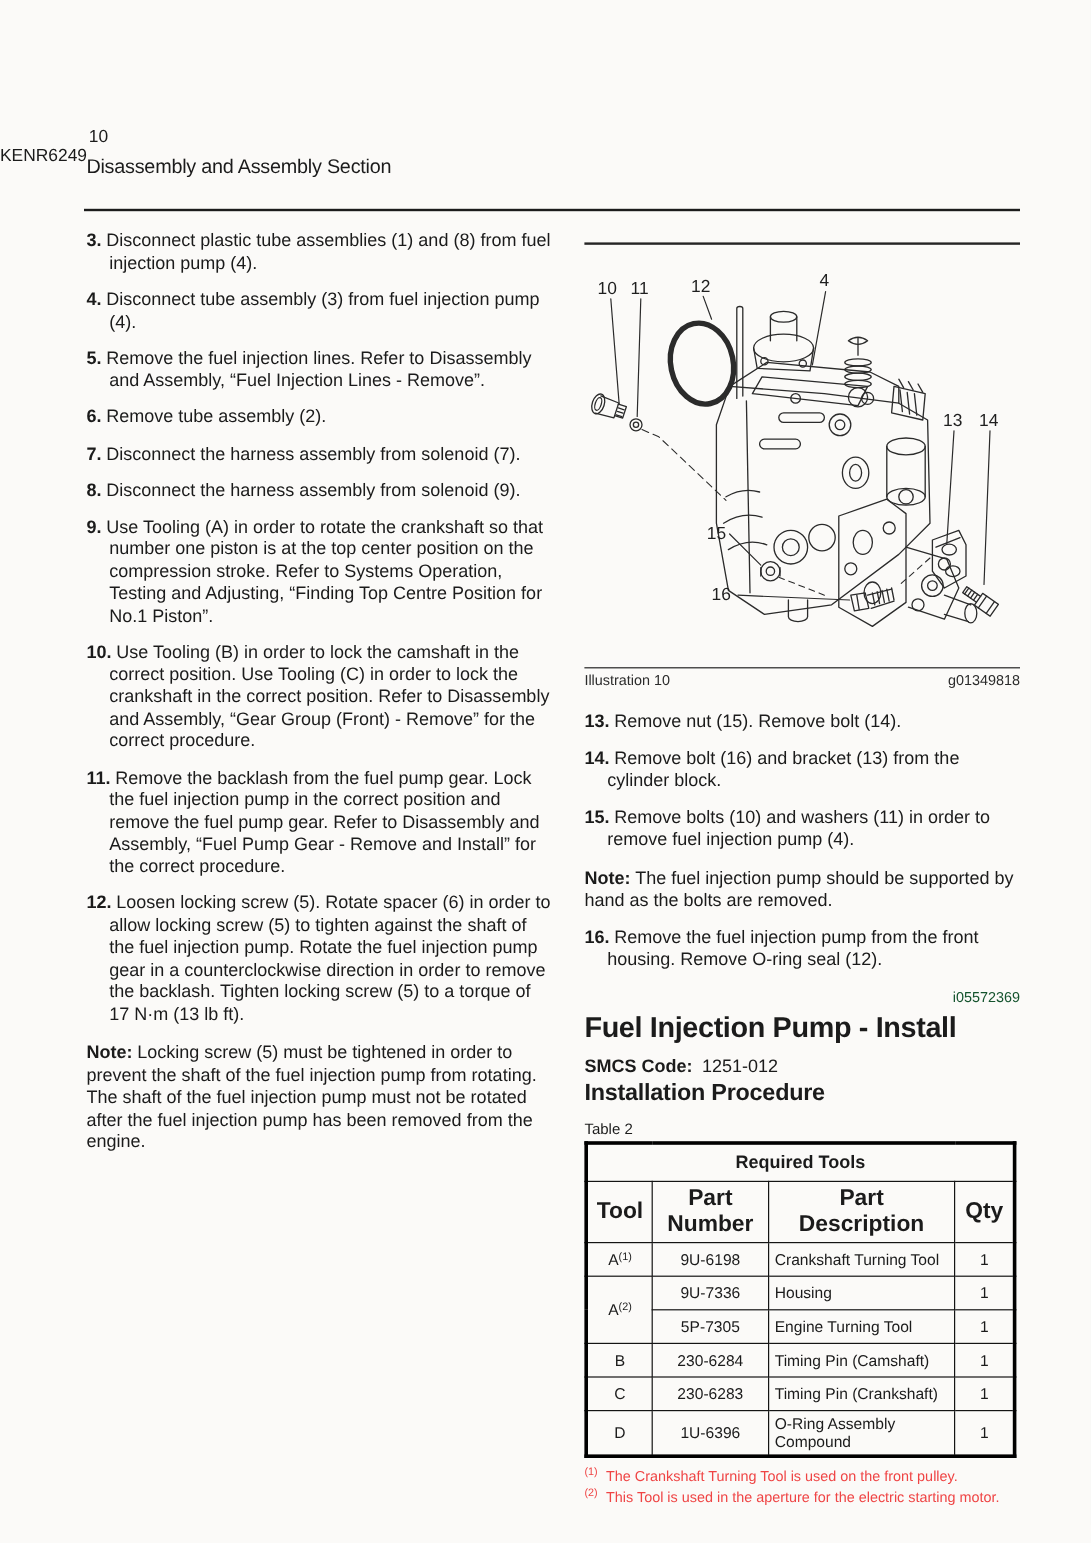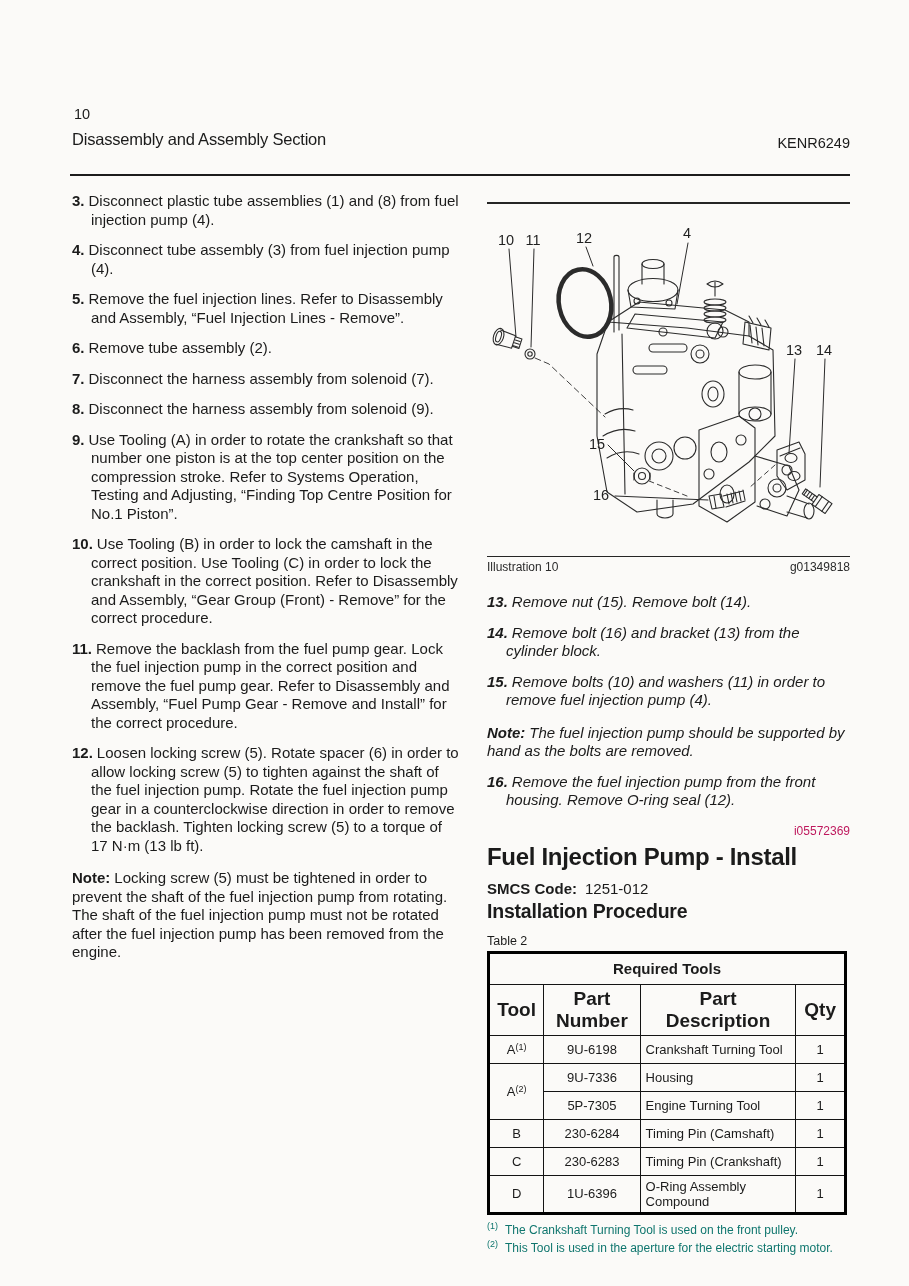--- a/index.html
+++ b/index.html
@@ -11,56 +11,56 @@
     -webkit-font-smoothing:antialiased;
   }
   .page{
     position:relative;width:909px;height:1286px;
     background:#fbfaf8;
     overflow:hidden;
   }
   
   .page-num{position:absolute;left:74px;top:106px;font-size:14.5px;}
   .section-title{position:absolute;left:72px;top:130px;font-size:16.5px;letter-spacing:-0.2px;}
-  .doc-code{position:absolute;left:0;top:135px;width:850px;text-align:right;font-size:14.5px;}
+  .doc-code{position:absolute;left:0;top:122px;width:850px;font-size:14.5px;}
   .header-rule{position:absolute;left:70px;top:174px;width:780px;height:2px;background:#1c1c1c;}
 
   
   .col-left{position:absolute;left:72px;top:192px;width:390px;}
   .col-right{position:absolute;left:487px;top:192px;width:363px;}
 
   .step{font-size:15px;line-height:18.5px;margin-bottom:12px;padding-left:19px;text-indent:-19px;}
   .step .num{font-weight:bold;margin-right:4px;}
   .note{font-size:15px;line-height:18.5px;margin-top:14px;margin-bottom:12px;}
   .note .note-label{font-weight:bold;margin-right:4px;}
 
   
   .illus{border-top:2px solid #252525;border-bottom:1.5px solid #252525;margin-top:10px;}
   .illus svg{display:block;}
   .illus-caption{display:flex;justify-content:space-between;font-size:12px;color:#2b2b2b;margin-top:3px;}
-  .col-right .steps-block{margin-top:19px;font-style:italic;}
-
-  .ref-id{text-align:right;font-size:12px;color:#be185d;margin-top:14px;}
+  .col-right .steps-block{margin-top:19px;}
+
+  .ref-id{text-align:right;font-size:12px;color:#14532d;margin-top:14px;}
   .main-heading{font-size:24px;font-weight:bold;letter-spacing:-0.3px;margin-top:5px;line-height:27px;}
   .smcs-line{font-size:15px;margin-top:10px;}
   .smcs-line .smcs-label{font-weight:bold;margin-right:8px;}
   .sub-heading{font-size:19.5px;font-weight:bold;letter-spacing:-0.2px;margin-top:3px;}
   .table-label{font-size:12.5px;margin-top:11px;margin-bottom:3px;}
 
   table.tools{border-collapse:collapse;width:360px;border:3px solid #000000;}
   table.tools td,table.tools th{border:1.2px solid #141414;padding:3px 5px;font-size:13px;}
   table.tools .title-cell{font-size:15px;font-weight:bold;text-align:center;height:24px;}
   table.tools th{font-size:19px;font-weight:bold;text-align:center;height:22px;}
   table.tools td{height:21px;}
   td.c{text-align:center;}
   td.desc{text-align:left;}
   sup.fn{font-size:9px;vertical-align:4px;}
 
   .footnotes{margin-top:4px;}
-  .footnote{font-size:12px;line-height:14.5px;color:#0f766e;}
+  .footnote{font-size:12px;line-height:14.5px;color:#ef4444;}
   .footnote sup{font-size:9px;margin-right:7px;}
 
   .w48{width:46px;} .w95{width:93px;} .w170{width:168px;} .w45{width:41px;margin-left:40px;}
 
   text.callout{font-size:14.5px;fill:#1f1f1f;font-family:"Liberation Sans",sans-serif;}
 </style>
 </head>
 <body>
 
 <div class="page">

